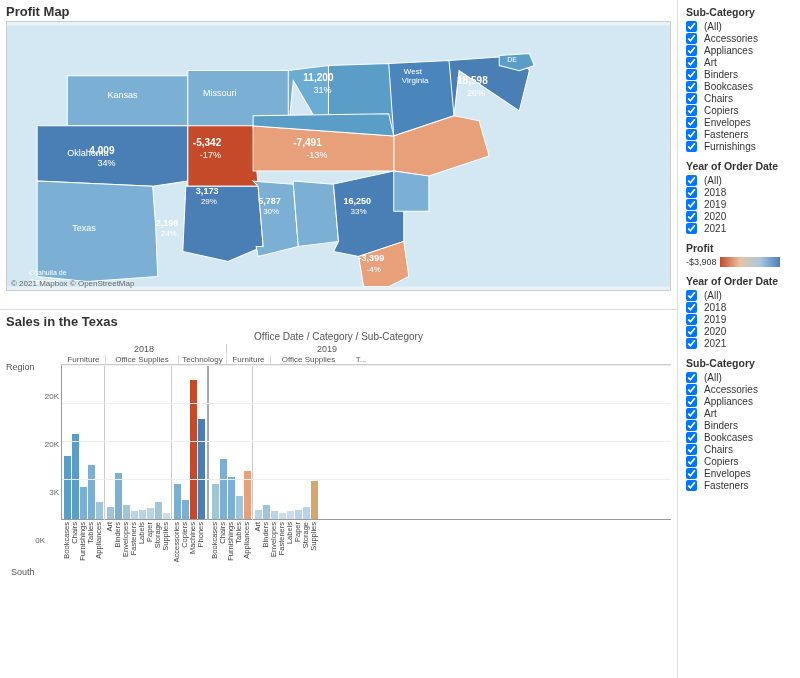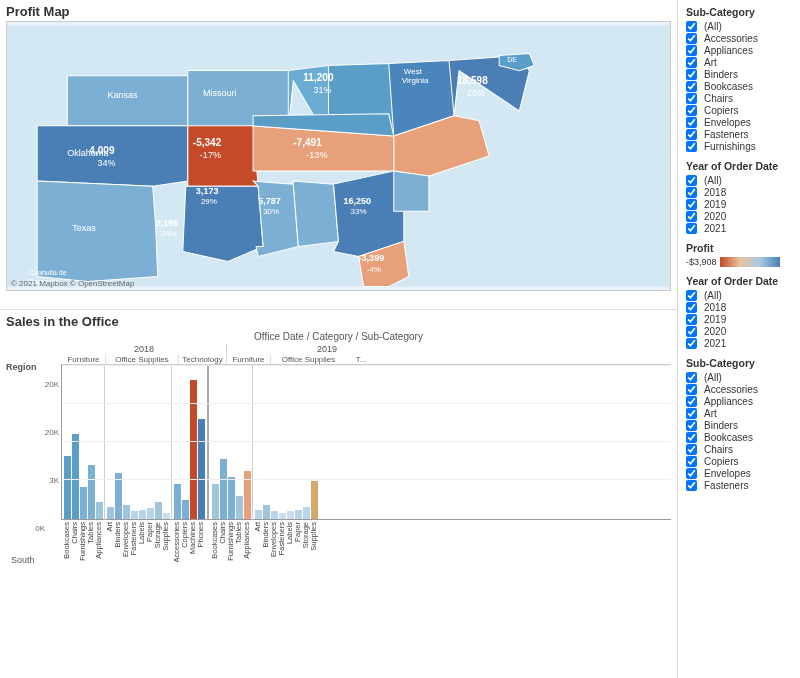--- a/index.html
+++ b/index.html
@@ -123,29 +123,29 @@
           <text x="153" y="210" fill="white" font-size="8" font-family="Arial">24%</text>
 
           <text x="350" y="235" fill="white" font-size="9" font-weight="bold" font-family="Arial">-3,399</text>
           <text x="358" y="245" fill="white" font-size="8" font-family="Arial">-4%</text>
         </svg>
         <div class="copyright">© 2021 Mapbox © OpenStreetMap</div>
       </div>
     </div>
 
     <div class="sales-south-section">
-      <div class="section-title">Sales in the Office</div>
+      <div class="section-title">Sales in the Texas</div>
 
       <div class="chart-area">
         <div class="chart-header">Office Date / Category / Sub-Category</div>
 
         <div style="display:flex; align-items:flex-start;">
 
           <div style="width:55px; padding-top:18px;">
-            <div style="font-size:9px;color:#555;font-weight:bold;margin-bottom:8px;">Region</div>
+            <div style="font-size:9px;color:#555;font-weight:normal;margin-bottom:20px;">Region</div>
             <div style="position:relative;height:195px;">
               <div style="position:absolute;top:0;right:2px;font-size:8px;color:#666;">20K</div>
               <div style="position:absolute;top:48px;right:2px;font-size:8px;color:#666;">20K</div>
               <div style="position:absolute;top:96px;right:2px;font-size:8px;color:#666;">3K</div>
               <div style="position:absolute;top:144px;right:16px;font-size:8px;color:#666;">0K</div>
               <div style="position:absolute;top:95px;right:-35px;font-size:8px;color:#666;writing-mode:vertical-rl;transform:rotate(180deg);">Sales</div>
               <div style="position:absolute;top:175px;left:5px;font-size:9px;color:#555;">South</div>
             </div>
           </div>
 

